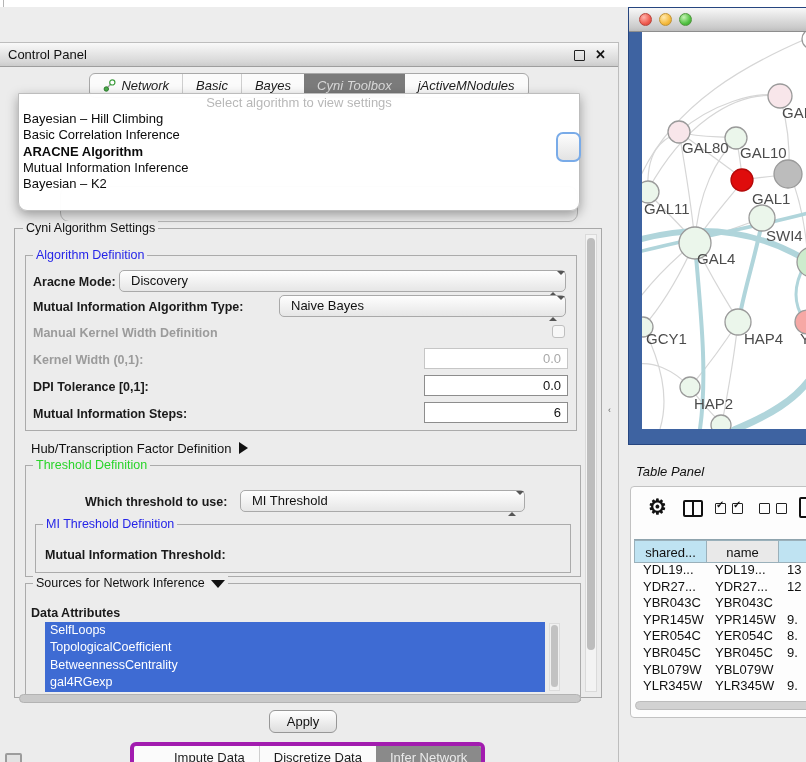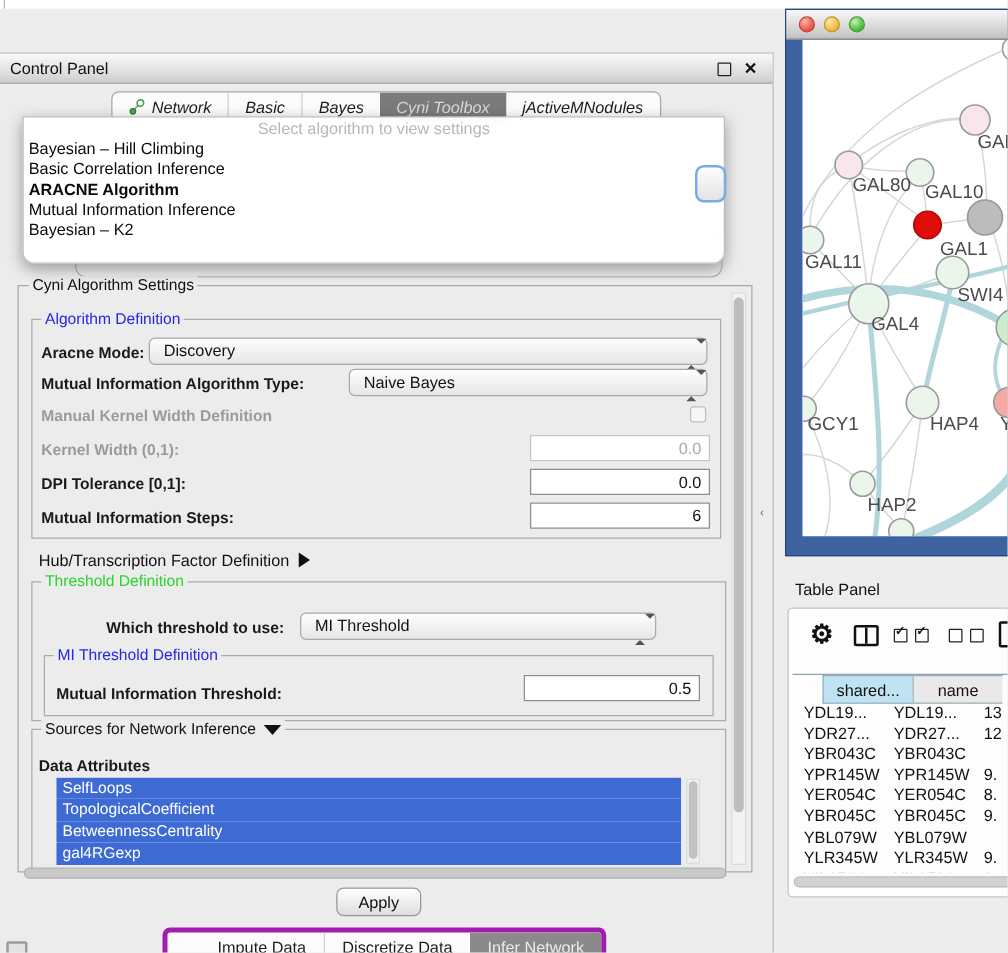--- a/index.html
+++ b/index.html
@@ -71,33 +71,33 @@
   
   .netwin{position:absolute;left:628px;top:7px;width:190px;height:438px;border:1px solid #26457f;box-sizing:border-box;background:#3e63a1;}
   .net-titlebar{position:relative;width:100%;height:24px;background:linear-gradient(#f8f8f8,#cacaca 85%,#bdbdbd);border-bottom:1px solid #8e8e8e;box-sizing:border-box;}
   .light{position:absolute;top:5px;width:13px;height:13px;border-radius:50%;box-sizing:border-box;}
   .light.red{left:10px;background:radial-gradient(circle at 35% 30%,#ffb3ab,#ef5c50 60%,#ce3a30);border:1px solid #b8443c;}
   .light.yellow{left:30px;background:radial-gradient(circle at 35% 30%,#ffe9ae,#f5bb3f 60%,#d99c22);border:1px solid #c09336;}
   .light.green{left:50px;background:radial-gradient(circle at 35% 30%,#c6f3b4,#52c243 60%,#379a2c);border:1px solid #51963f;}
   .net-body{position:relative;margin-left:13px;height:397px;background:#fff;overflow:hidden;}
 
   
-  .tp-heading{position:absolute;left:636px;top:464px;font-size:13px;color:#111;}
+  .tp-heading{position:absolute;left:636px;top:464px;font-size:13px;color:#111;font-style:italic;}
   .tpanel{position:absolute;left:630px;top:486px;width:200px;height:232px;background:#fdfdfd;border:1px solid #c2c2c2;border-radius:4px;box-sizing:border-box;}
   .tp-toolbar{position:absolute;left:0;top:6px;width:100%;height:36px;}
   .gear{position:absolute;left:17px;top:2px;font-size:21px;color:#111;font-weight:bold;}
   .split-icon{position:absolute;left:52px;top:7px;width:20px;height:17px;border:2px solid #111;border-radius:2px;box-sizing:border-box;}
   .split-icon:after{content:"";position:absolute;left:7px;top:0;width:2px;height:13px;background:#111;}
   .ck{position:absolute;top:10px;width:11px;height:11px;border:1.5px solid #222;border-radius:1px;box-sizing:border-box;}
   .ck .tick{position:absolute;left:0px;top:-5px;font-size:10px;font-weight:bold;color:#111;}
   .doc-icon{position:absolute;left:168px;top:4px;width:16px;height:21px;border:2px solid #111;border-radius:2px;box-sizing:border-box;}
   .tp-head{position:absolute;left:3px;top:52px;display:flex;height:23px;border-top:1px solid #8fa4ae;}
   .th{height:23px;line-height:23px;text-align:center;font-size:13px;color:#111;border:1px solid #9ab0ba;border-right:none;box-sizing:border-box;}
   .th:last-child{border-right:1px solid #9ab0ba;}
-  .th.blue{background:#bfe3f2;margin-left:24px;}
+  .th.blue{background:#bfe3f2;}
   .th.gray{background:#e9e9e9;}
   .tp-rows{position:absolute;left:3px;top:75px;width:194px;height:136px;overflow:hidden;}
   .tr{display:flex;height:16.6px;line-height:16.6px;font-size:13px;color:#111;}
   .td{padding-left:9px;box-sizing:border-box;white-space:nowrap;overflow:hidden;}
   .tp-hscroll{position:absolute;left:4px;top:214px;width:190px;height:9px;background:#d2d2d2;border:1px solid #bcbcbc;border-radius:5px;box-sizing:border-box;}
 
   .mini-square{position:absolute;left:5px;top:753px;width:17px;height:14px;border:2px solid #9c9c9c;border-radius:2px;background:#e2e2e2;box-sizing:border-box;}
 </style>
 </head>
 <body>
@@ -190,21 +190,20 @@
 
       <span class="lbl" style="left:70px;top:266px;">Which threshold to use:</span>
       <div class="combo" style="left:225px;top:261px;width:285px;">
         <span class="val">MI Threshold</span>
         <span class="stepper"><span class="up"></span><span class="dn"></span></span>
       </div>
 
       <div class="group" style="left:20px;top:295px;width:536px;height:49px;"></div>
       <div class="group-title" style="left:28px;top:288px;color:#2525e8;">MI Threshold Definition</div>
       <span class="lbl" style="left:30px;top:319px;">Mutual Information Threshold:</span>
-      <input class="tfield" style="left: 404px; top: 311px; width: 141px;" readonly="" value="0.5">
 
       <div class="group" style="left:10px;top:354px;width:556px;height:118px;"></div>
       <div class="group-title" style="left:18px;top:347px;color:#111;"><span>Sources for Network Inference</span><span class="tri-down"></span></div>
       <span class="lbl" style="left:16px;top:377px;">Data Attributes</span>
 
       <div class="attr-list" style="left:30px;top:393px;">
         <div class="attr-item">SelfLoops</div>
         <div class="attr-item">TopologicalCoefficient</div>
         <div class="attr-item">BetweennessCentrality</div>
         <div class="attr-item">gal4RGexp</div>

